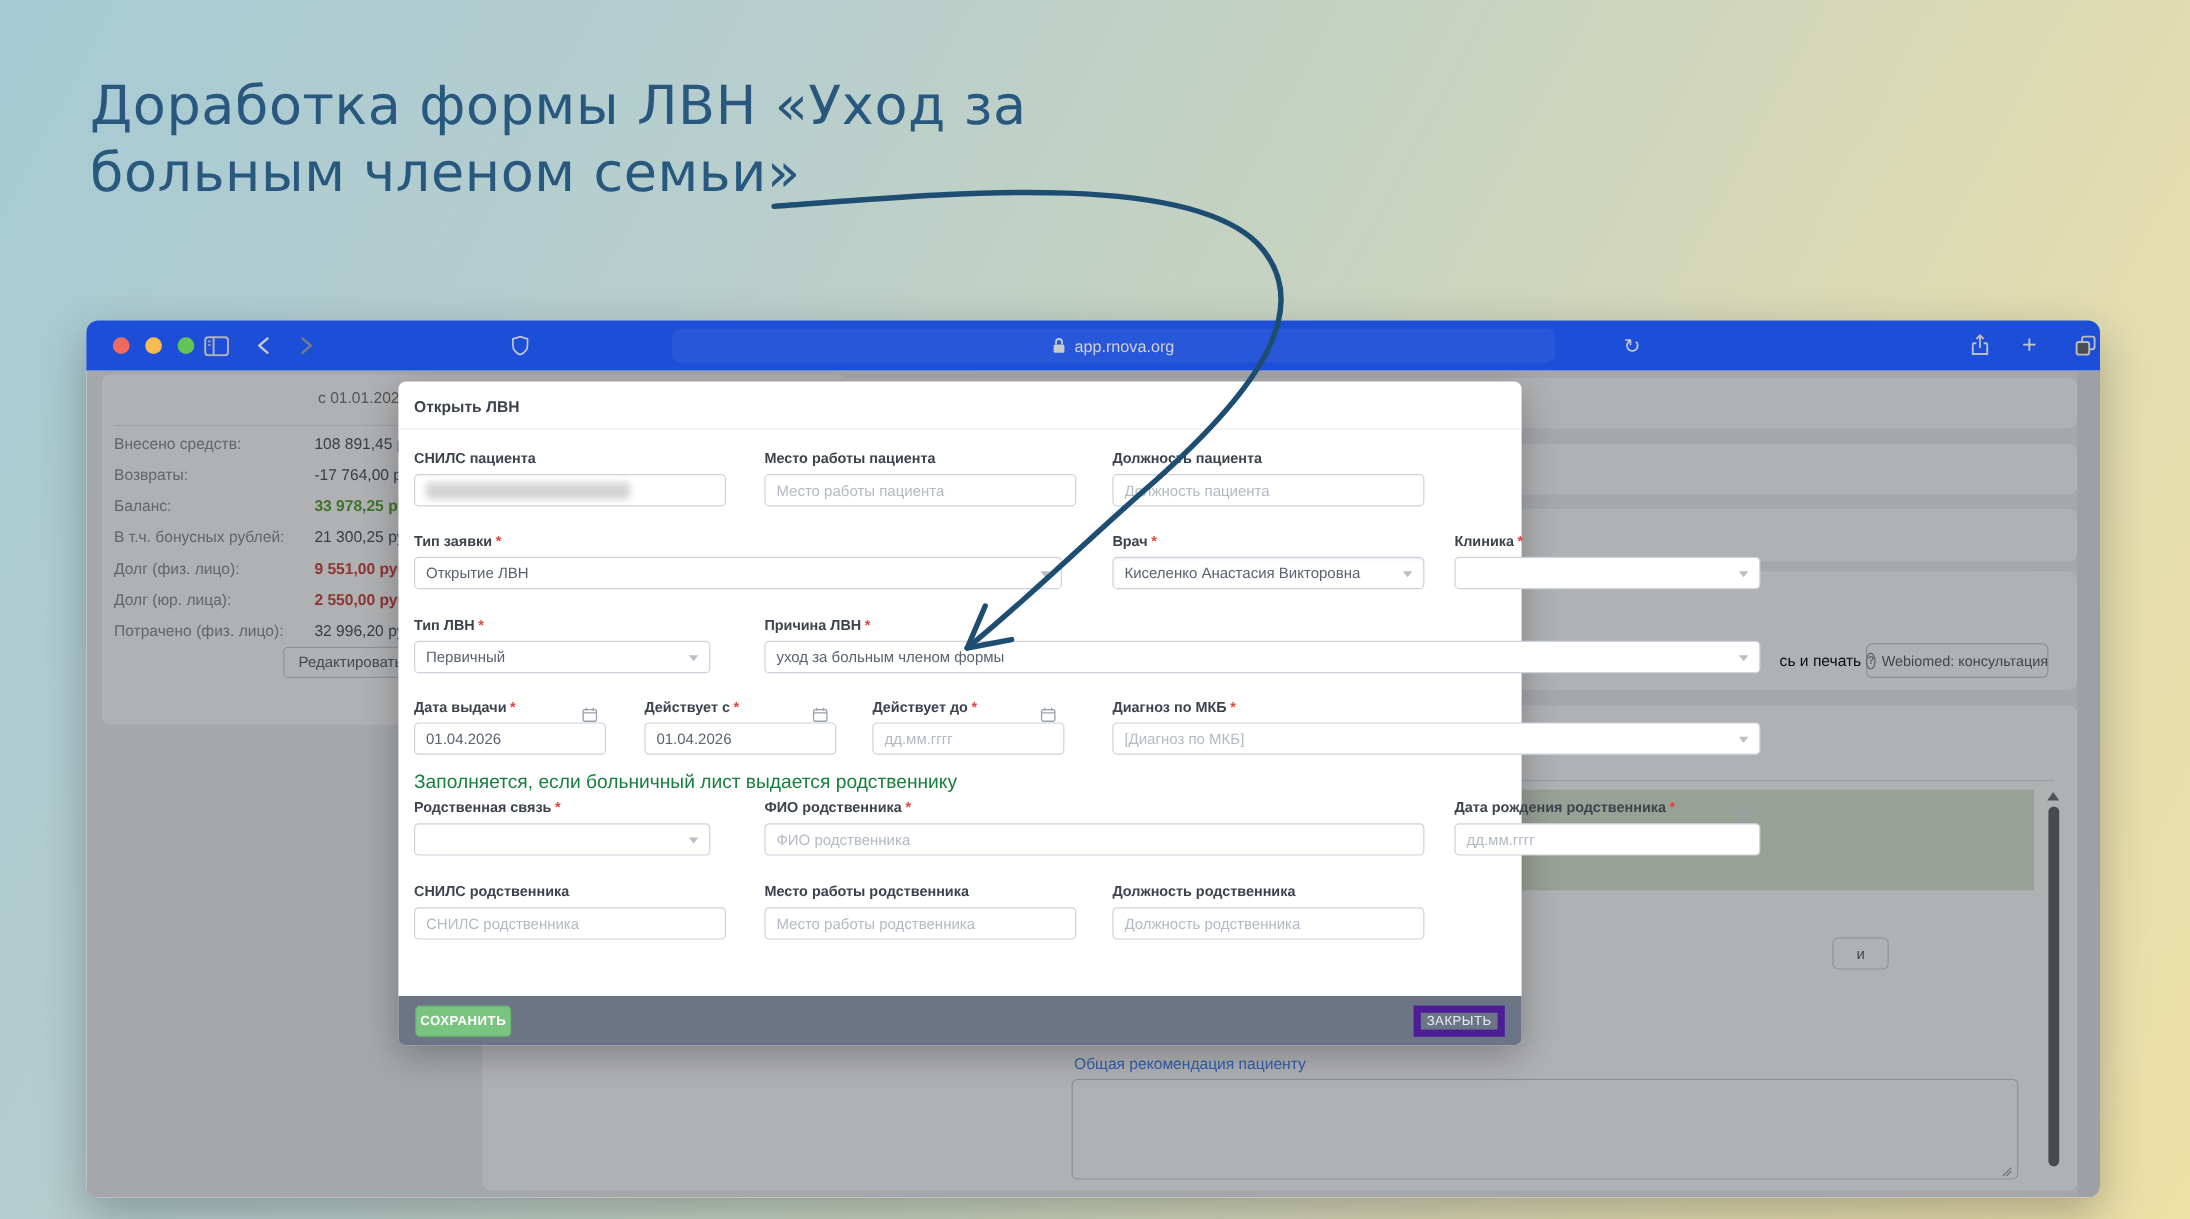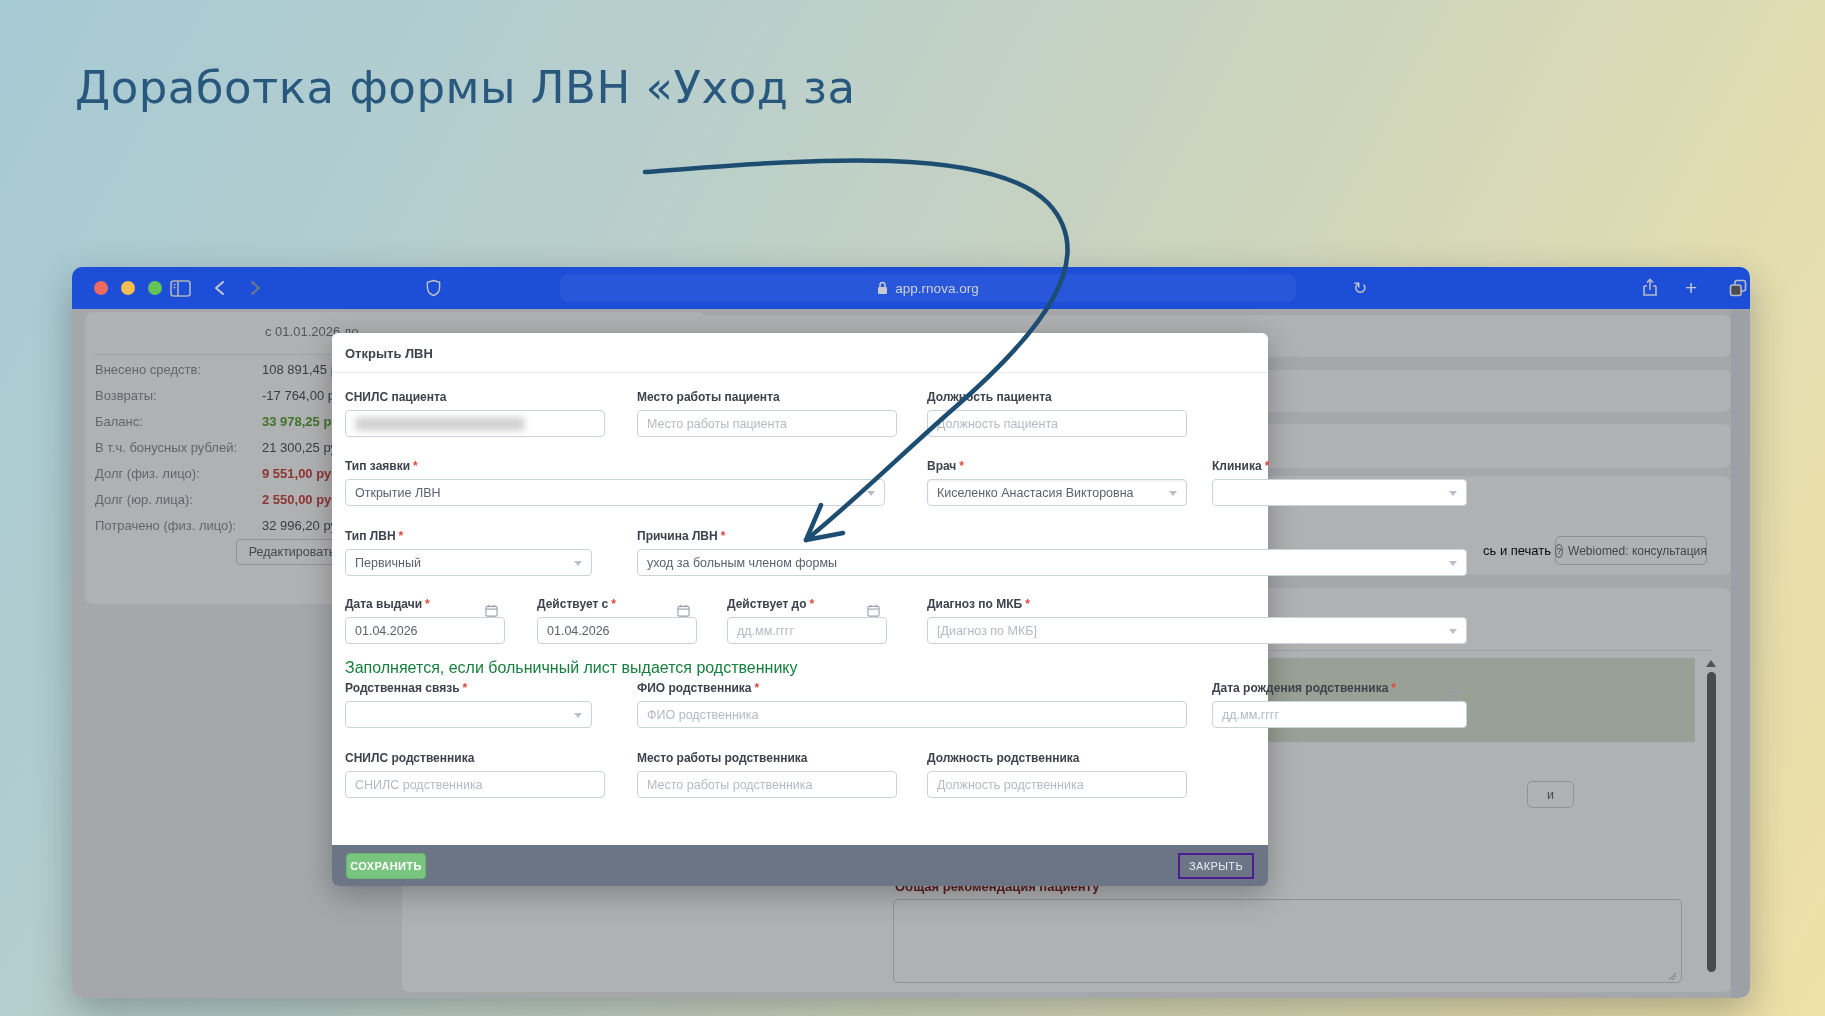--- a/index.html
+++ b/index.html
@@ -67,36 +67,36 @@
     font-size:9.5px; color:#7d848d; display:flex; align-items:center; justify-content:center; font-weight:bold;
   }
   .bigcard { left:330px; top:279px; width:1329px; height:404px; }
   .bigcard .divider2 { position:absolute; left:10px; top:62px; width:1300px; height:1px; background:#dfe2e6; }
   .greenpanel { position:absolute; left:4px; top:70px; width:1289px; height:84px; background:#dce5d2; }
   .frag-btn {
     position:absolute; left:1125px; top:193px; width:47px; height:27px;
     background:#fff; border:1px solid #ced3d9; border-radius:5px;
     font-size:12.5px; color:#5a6068; display:flex; align-items:center; justify-content:center;
   }
-  .rec-label { position:absolute; left:493px; top:291px; font-size:13px; font-weight:bold; color:#7f1d1d;text-align:right; }
+  .rec-label { position:absolute; left:493px; top:291px; font-size:13px; font-weight:normal; color:#3b82f6;text-align:right; }
   .rec-textarea {
     position:absolute; left:491px; top:311px; width:789px; height:84px;
     background:#fff; border:1px solid #c9ced6; border-radius:5px; resize:none;
   }
   .resize-glyph { position:absolute; left:1266px; top:384px; }
   .in-scroll { position:absolute; left:1305px; top:72px; width:9px; height:320px; }
   .in-scroll .up { width:0; height:0; border-left:5px solid transparent; border-right:5px solid transparent; border-bottom:7px solid #6e6e70; margin-left:-1px; }
   .in-scroll .thumb { width:9px; height:300px; margin-top:5px; background:#616164; border-radius:5px; }
   .gutter { left:1659px; top:0; width:19px; height:689px; background:#e2e6ed; }
 
   .overlay { left:0; top:0; width:1678px; height:689px; background:rgba(28,31,38,0.35); z-index:5; }
 
   
   .modal {
-    left:260px; top:24px; width:936px; height:553px; z-index:6;
+    left:260px; top:9px; width:936px; height:553px; z-index:6;
     background:#fff; border-radius:6px; box-shadow:0 8px 30px rgba(0,0,0,0.28);
   }
   .m-title { position:absolute; left:13px; top:13px; font-size:13px; font-weight:bold; color:#3d434c; }
   .m-divider { position:absolute; left:0; top:39px; width:100%; height:1px; background:#e8eaed; }
   .fld { position:absolute; }
   .lbl { font-size:12px; font-weight:bold; color:#3d434c; white-space:nowrap; margin-bottom:6px; }
   .req { color:#e0483e; margin-left:3px; }
   .box, input.box {
     width:100%; height:27px; border:1px solid #ccd2da; border-radius:4px; background:#fff;
     display:flex; align-items:center; padding:0 9px; font-size:12.5px; color:#5a6270;
@@ -117,30 +117,31 @@
     background:#6b7585; border-radius:0 0 6px 6px;
   }
   .save-btn {
     position:absolute; left:14px; top:8px; width:80px; height:26px;
     background:#79c57f; border:1px solid #69b56f; border-radius:4px;
     color:#fff; font-size:11px; font-weight:bold; letter-spacing:0.4px;
     display:flex; align-items:center; justify-content:center;
   }
   .close-btn {
     position:absolute; right:14px; top:8px; width:76px; height:26px;
-    background:transparent; border:2px solid #4c1d95; border-radius:0;
+    background:transparent; border:6px solid #4c1d95; border-radius:0;
     color:#e9edf3; font-size:11px; letter-spacing:0.4px;
     display:flex; align-items:center; justify-content:center;
   }
 </style>
 </head>
 <body>
 
 <div class="abs heading">
   <div>Доработка формы ЛВН «Уход за</div>
+  <div>больным членом семьи»</div>
 </div>
 
 <svg class="abs arrow-svg" viewBox="0 0 1825 1016">
   <path d="M 645 172 C 770 163, 985 140, 1048 203 C 1100 258, 1042 332, 952 410 C 903 453, 853 502, 806 540" fill="none" stroke="#1d4e72" stroke-width="4.5" stroke-linecap="round"></path>
   <path d="M 806 540 L 843 533 M 806 540 L 821 505" fill="none" stroke="#1d4e72" stroke-width="4.5" stroke-linecap="round"></path>
 </svg>
 
 <div class="abs browser">
 
   <div class="abs titlebar">

